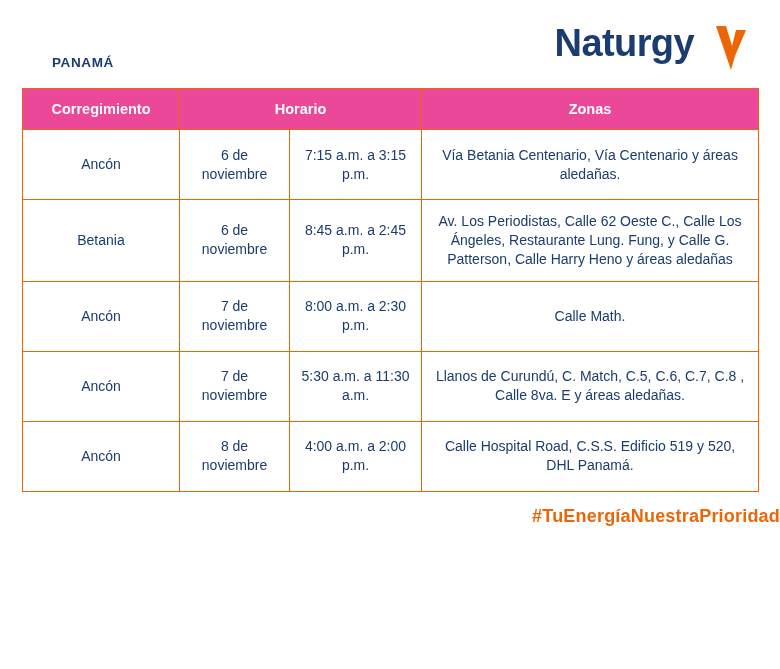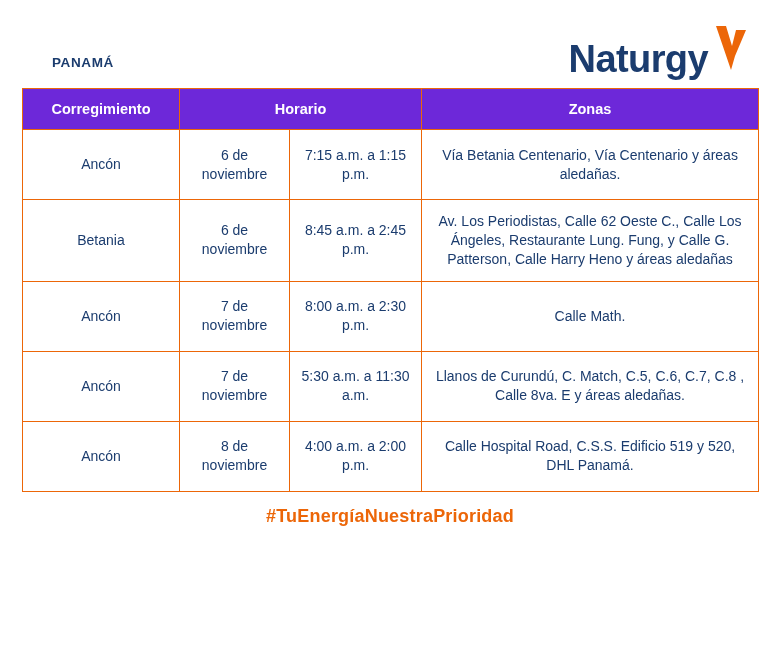--- a/index.html
+++ b/index.html
@@ -32,22 +32,22 @@
   .country {
     font-size: 13.5px;
     font-weight: bold;
     letter-spacing: 0.6px;
     color: #1b3c6e;
     padding-bottom: 8px;
     padding-left: 30px;
   }
   .brand {
     display: flex;
-    align-items: flex-end;
-    gap: 6px;
+    align-items: flex-start;
+    gap: 20px;
     padding-right: 10px;
   }
   .brand-name {
     font-size: 38px;
     font-weight: bold;
     color: #1b3c6e;
     letter-spacing: -0.6px;
     line-height: 1;
   }
   .brand-mark {
@@ -59,21 +59,21 @@
   
   .table-wrap {
     padding: 0 22px;
   }
   table {
     width: 736px;
     border-collapse: collapse;
     table-layout: fixed;
   }
   thead th {
-    background: #6d28d9;
+    background: #ec4899;
     color: #ffffff;
     font-size: 14.5px;
     font-weight: bold;
     text-align: center;
     padding: 12px 6px;
     border: 1px solid #ec6608;
   }
   tbody td {
     border: 1px solid #ec6608;
     text-align: center;
@@ -83,21 +83,21 @@
     padding: 12px 8px;
     line-height: 1.35;
   }
   col.c-corr { width: 157px; }
   col.c-fecha { width: 110px; }
   col.c-hora { width: 132px; }
   col.c-zonas { width: 337px; }
 
   .row-h-1 td { height: 70px; }
   .footer {
-    text-align: center;
+    text-align: right;
     padding-top: 14px;
   }
   .hashtag {
     color: #ec6608;
     font-size: 18px;
     font-weight: bold;
     letter-spacing: 0.2px;
   }
 </style>
 </head>
@@ -129,21 +129,21 @@
         <tr>
           <th>Corregimiento</th>
           <th colspan="2">Horario</th>
           <th>Zonas</th>
         </tr>
       </thead>
       <tbody>
         <tr class="row-h-1">
           <td>Ancón</td>
           <td>6 de noviembre</td>
-          <td>7:15 a.m. a 1:15 p.m.</td>
+          <td>7:15 a.m. a 3:15 p.m.</td>
           <td>Vía Betania Centenario, Vía Centenario y áreas aledañas.</td>
         </tr>
         <tr>
           <td>Betania</td>
           <td>6 de noviembre</td>
           <td>8:45 a.m. a 2:45 p.m.</td>
           <td>Av. Los Periodistas, Calle 62 Oeste C., Calle Los Ángeles, Restaurante Lung. Fung, y  Calle G. Patterson, Calle Harry Heno y áreas aledañas</td>
         </tr>
         <tr class="row-h-1">
           <td>Ancón</td>

